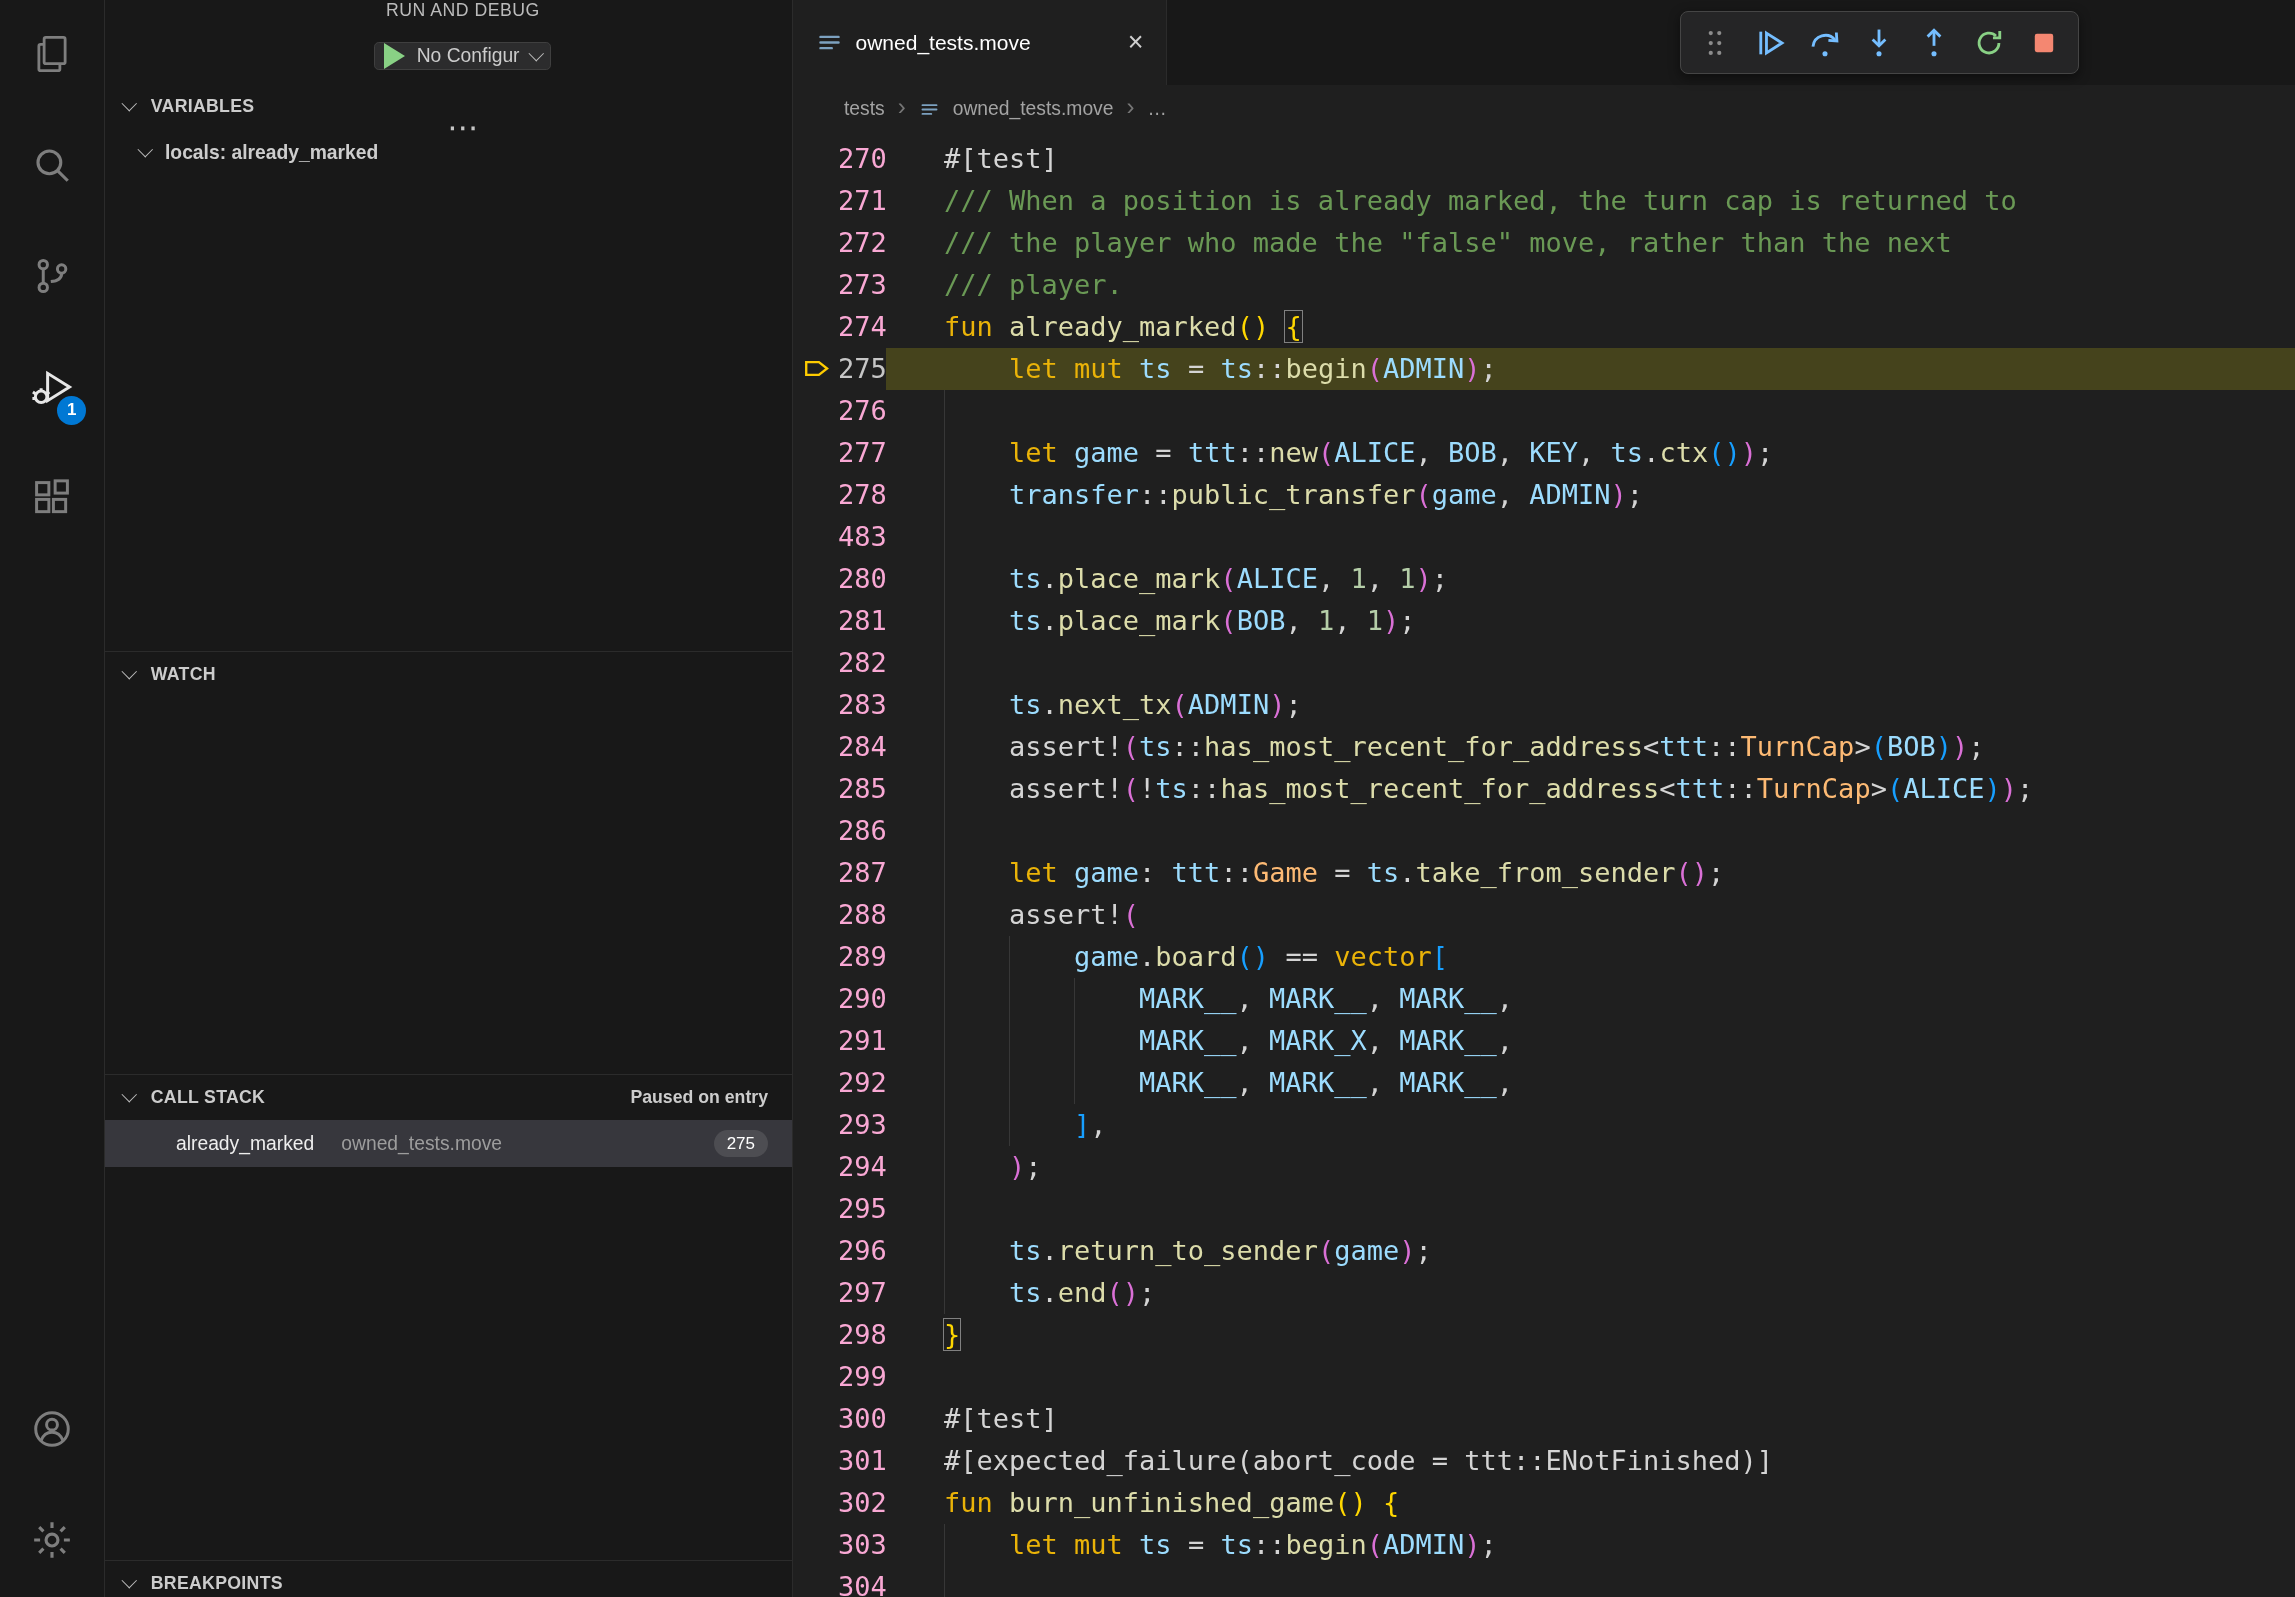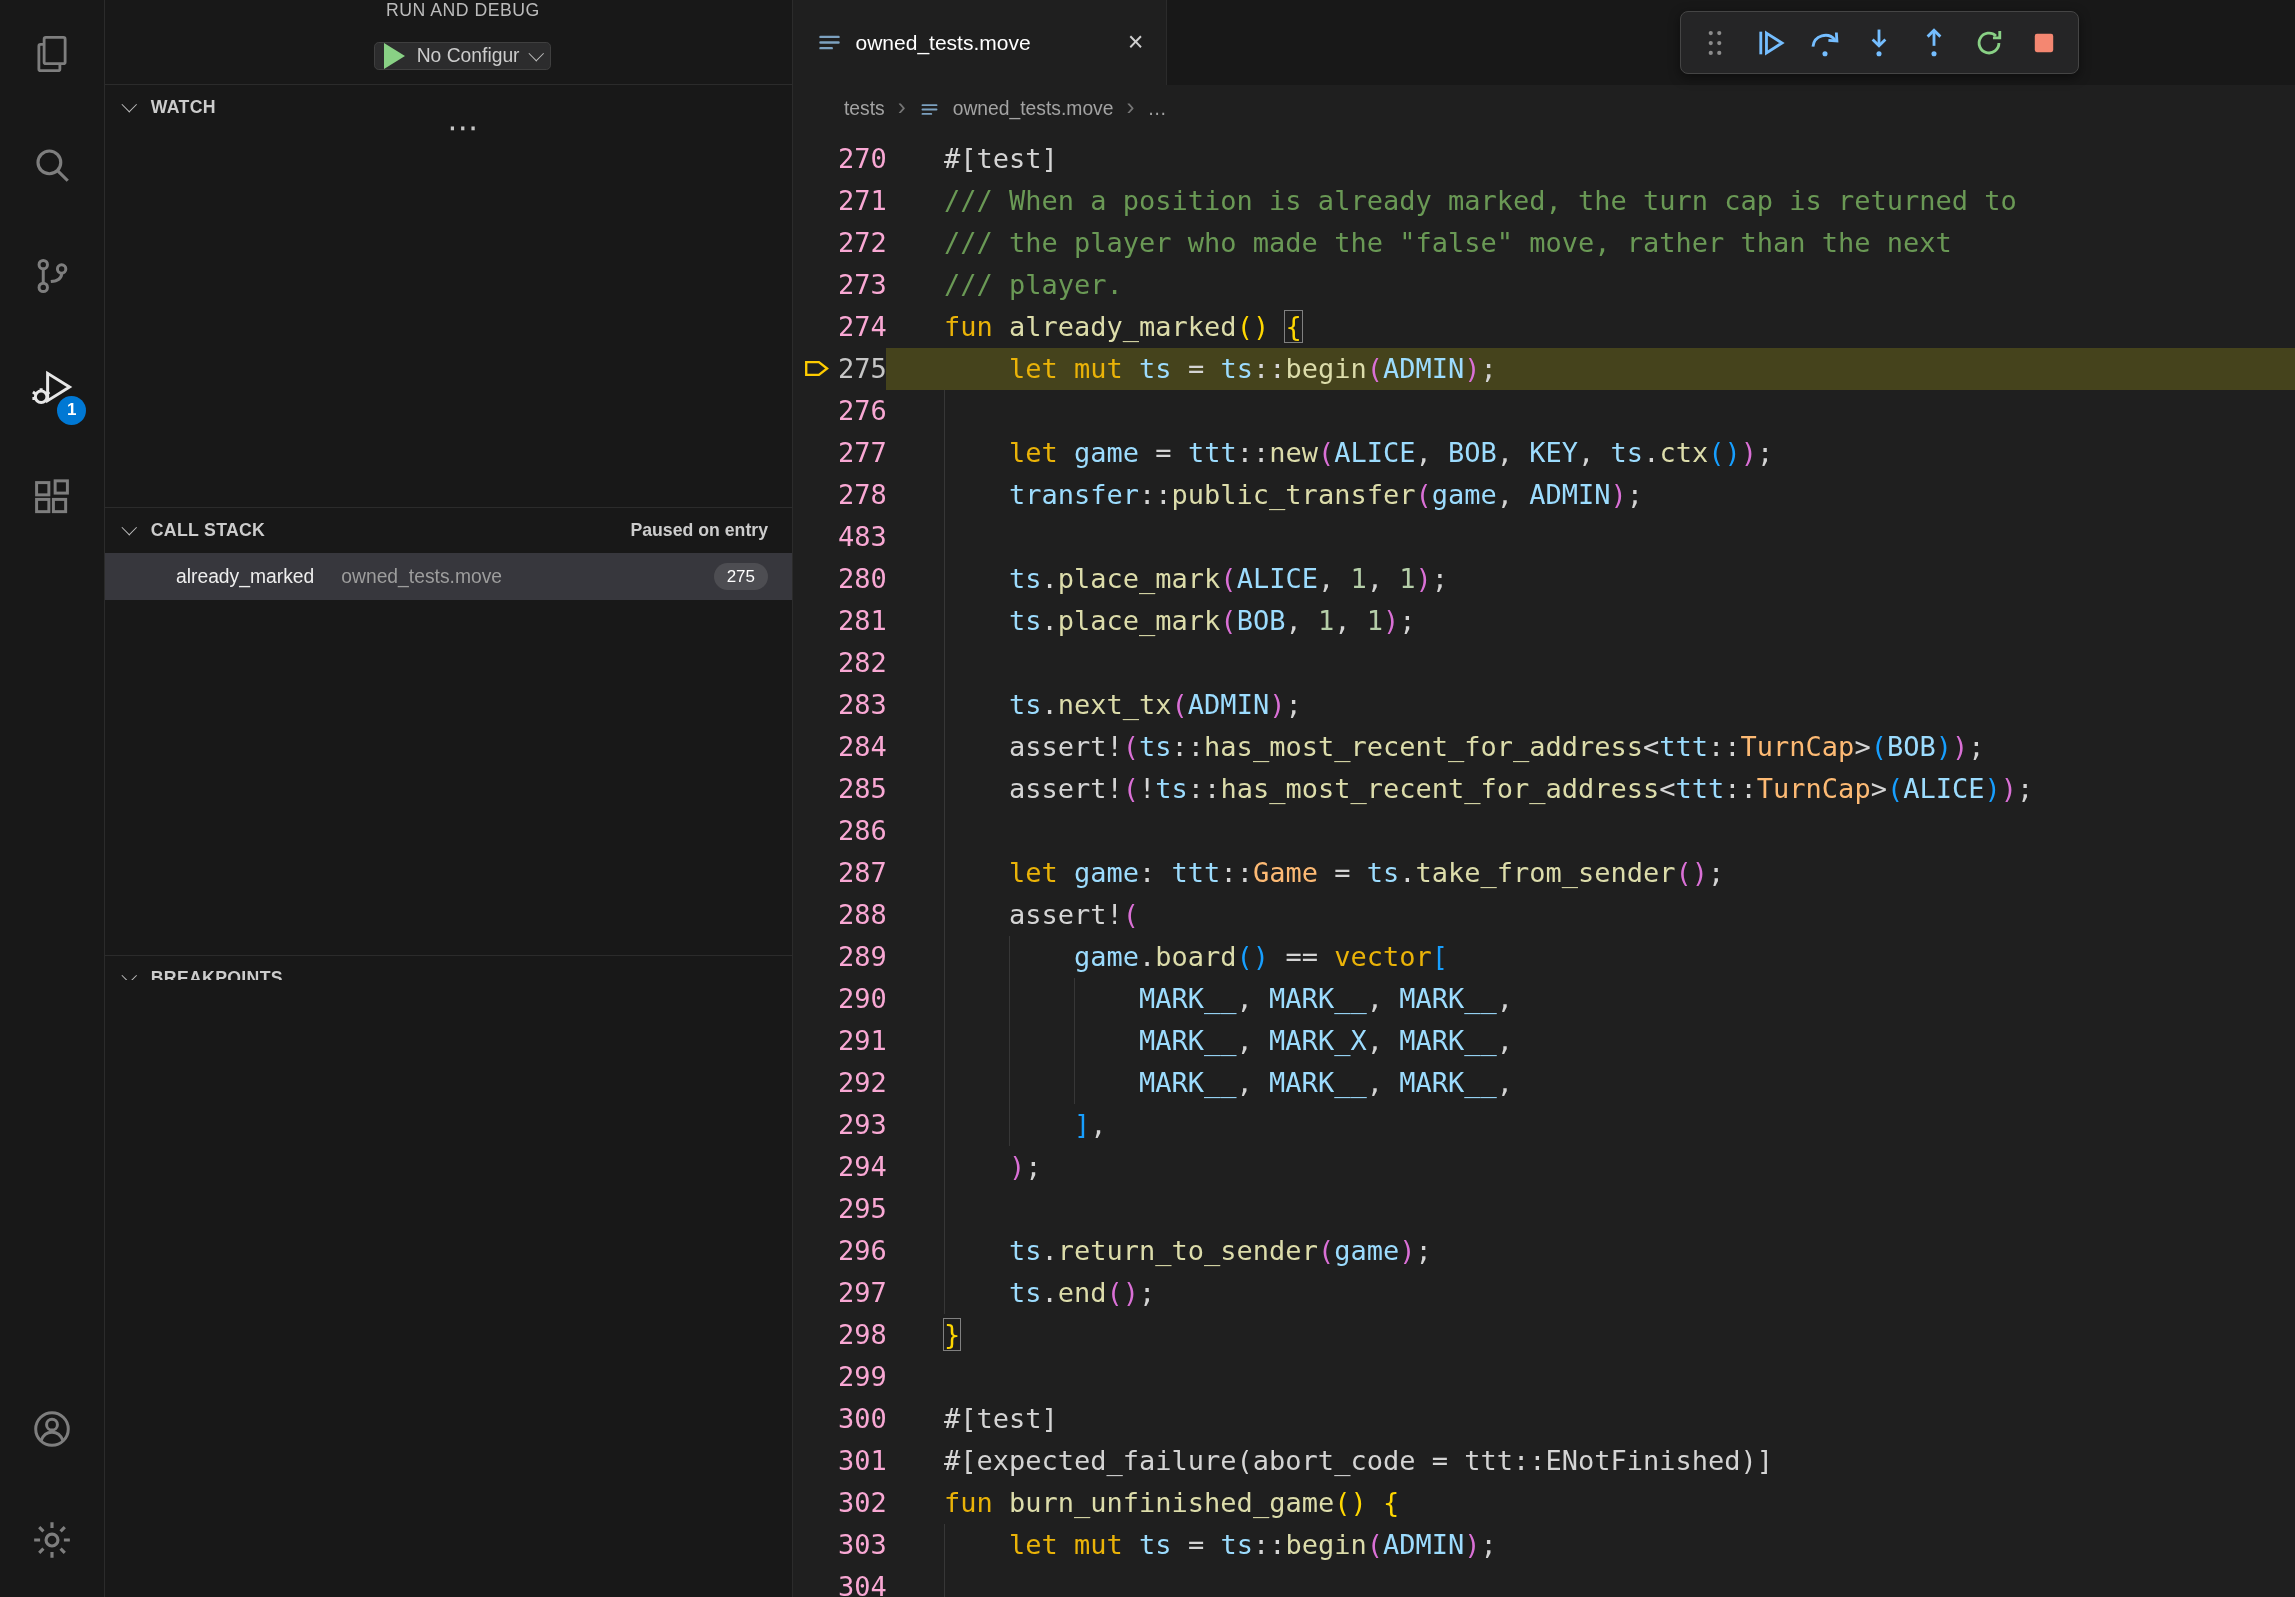--- a/index.html
+++ b/index.html
@@ -41,21 +41,21 @@
   .sec-head { height:45px; display:flex; align-items:center; gap:16px; padding:0 24px 0 19.3px;
               cursor:pointer; }
   .sec-label { font-size:17.7px; font-weight:700; color:#cccccc; letter-spacing:0.3px; }
   .sec-fill { flex:1; }
   .sec-status { font-size:17.7px; font-weight:600; color:#cccccc; }
   .scope-row { height:47px; display:flex; align-items:center; gap:14.5px; padding-left:35px; cursor:pointer; }
   .scope-label { font-size:19.3px; font-weight:700; color:#cdcdcd; }
   .sec-variables { flex:1; display:flex; flex-direction:column; }
   .sec-watch { height:423px; }
   .sec-callstack { height:448px; }
-  .sec-breakpoints { height:25px; }
+  .sec-breakpoints { height:37px;margin-top:38px; }
   .frame-row { height:47px; display:flex; align-items:center; background:#37373d;
                padding:0 24px 0 71px; cursor:pointer; }
   .frame-name { font-size:19.3px; color:#eeeeee; }
   .frame-file { font-size:19.3px; color:#9d9d9d; margin-left:27px; }
   .frame-fill { flex:1; }
   .frame-badge { background:#4d4d52; color:#ffffff; font-size:17px; border-radius:16px;
                  padding:3.2px 13px; }
 
   
   .main { flex:1; display:flex; flex-direction:column; background:#1f1f1f; position:relative; min-width:0; }
@@ -178,20 +178,30 @@
         <span class="config-label">No Configur</span>
         <span class="chev"></span>
       </div>
       <svg class="i" viewBox="0 0 24 24" fill="none" stroke="currentColor" stroke-width="1.8">
           <circle cx="12" cy="12" r="3.4"></circle>
           <path d="M12 1.8v3.4M12 18.8v3.4M1.8 12h3.4M18.8 12h3.4M4.7 4.7l2.4 2.4M16.9 16.9l2.4 2.4M19.3 4.7l-2.4 2.4M7.1 16.9l-2.4 2.4"></path>
         </svg>
       <span class="dots">⋯</span>
     </div>
 
+    <div class="section first sec-variables">
+      <div class="sec-head">
+        <span class="chev"></span>
+        <span class="sec-label">VARIABLES</span>
+      </div>
+      <div class="scope-row">
+        <span class="chev"></span>
+        <span class="scope-label">locals: already_marked</span>
+      </div>
+    </div>
 
     <div class="section sec-watch">
       <div class="sec-head">
         <span class="chev"></span>
         <span class="sec-label">WATCH</span>
       </div>
     </div>
 
     <div class="section sec-callstack">
       <div class="sec-head">

